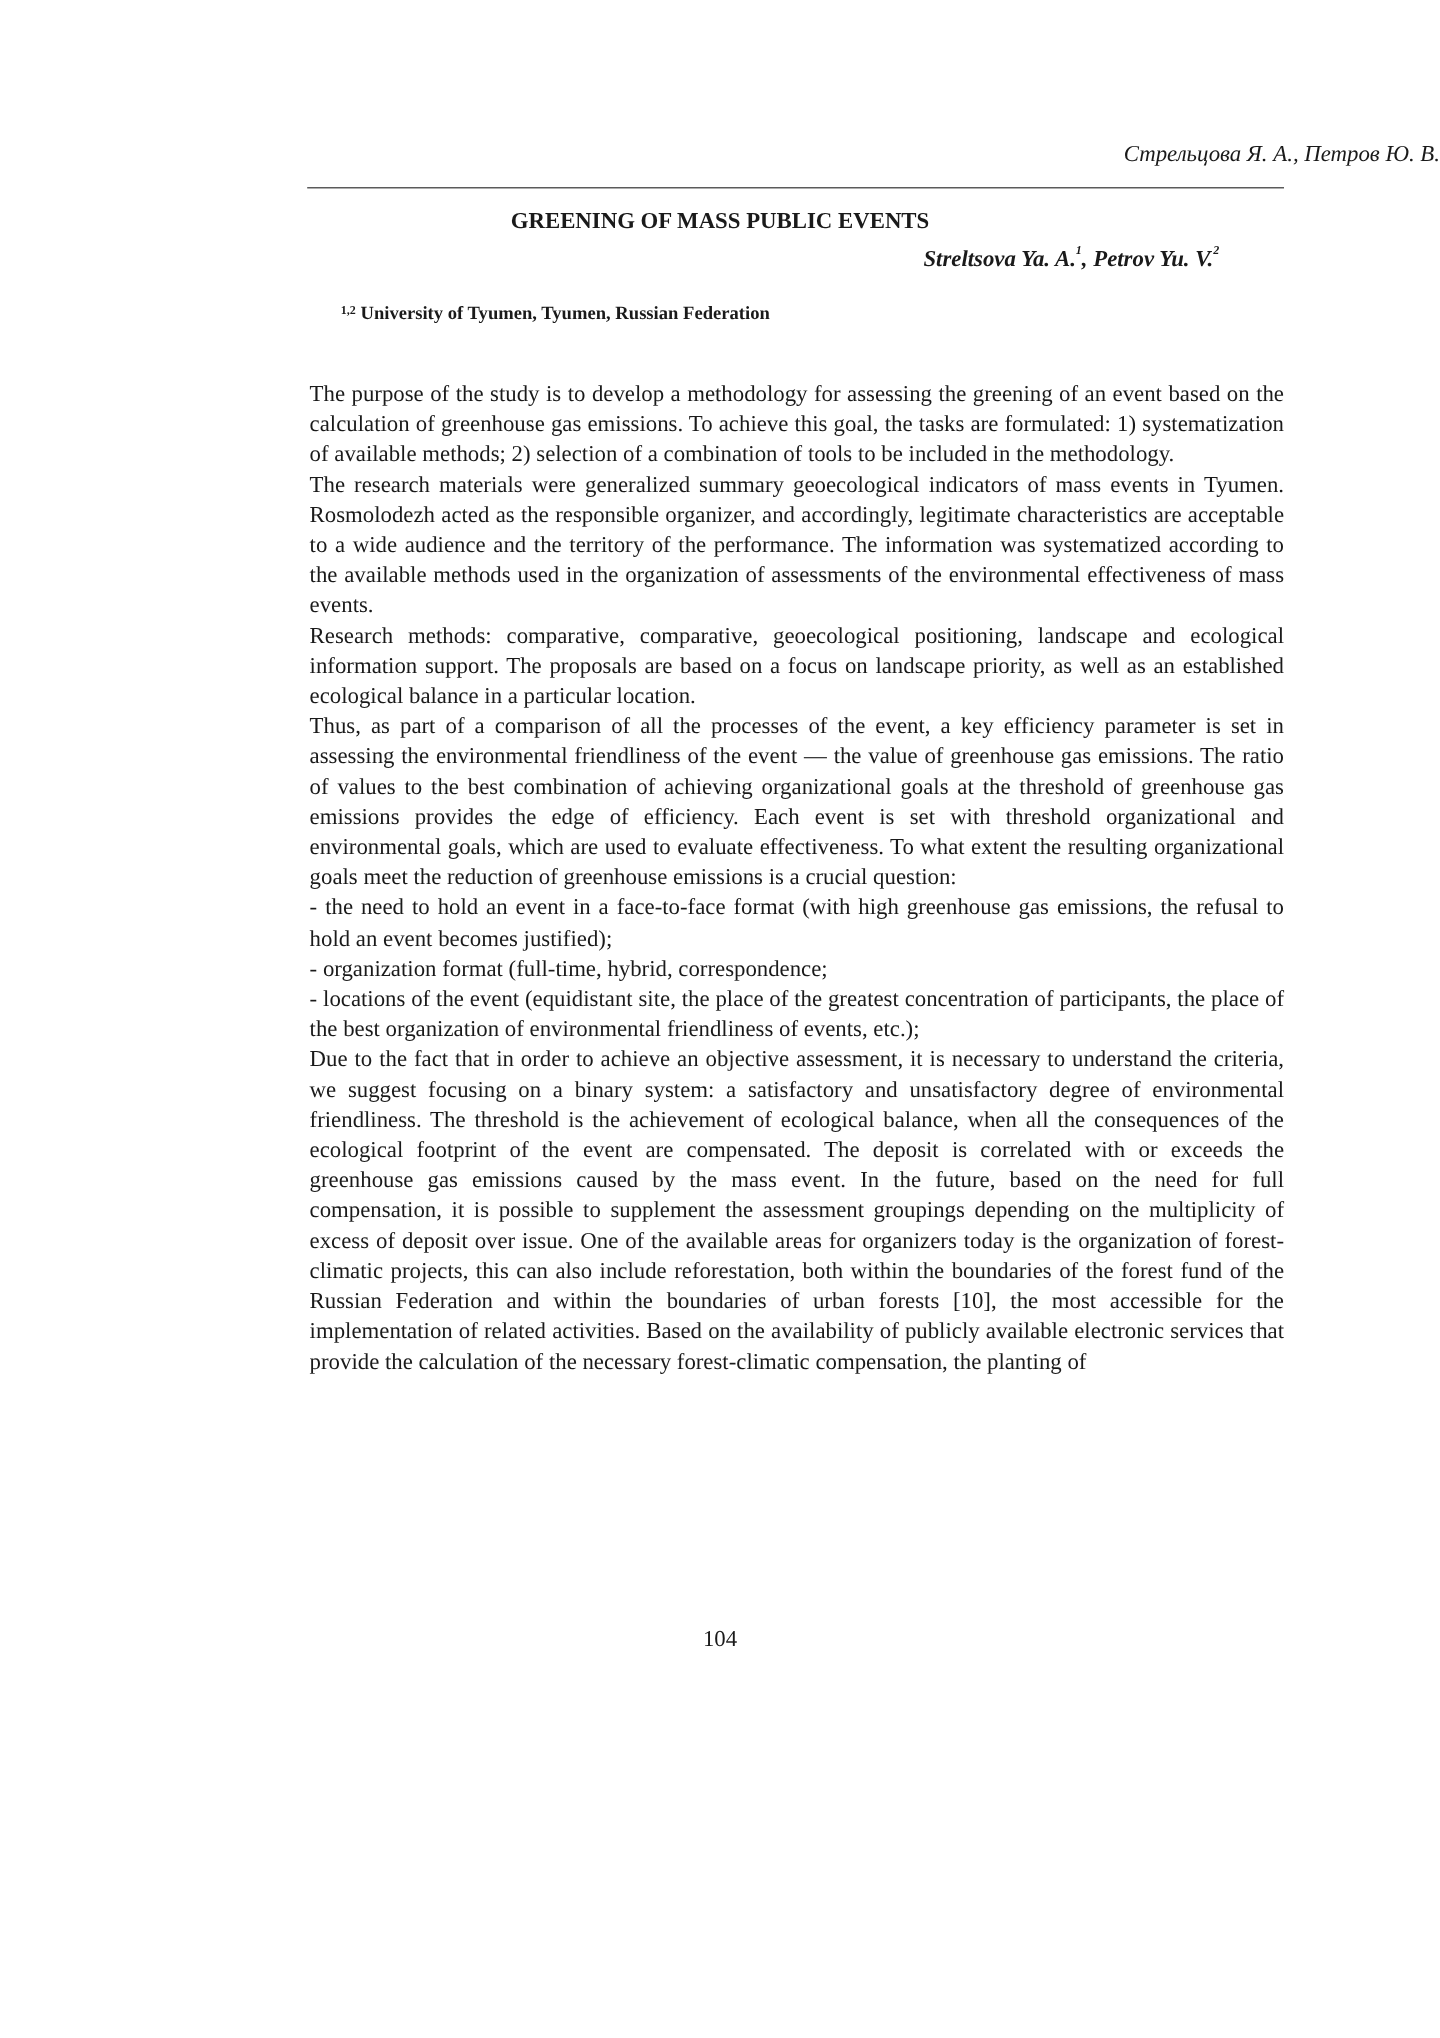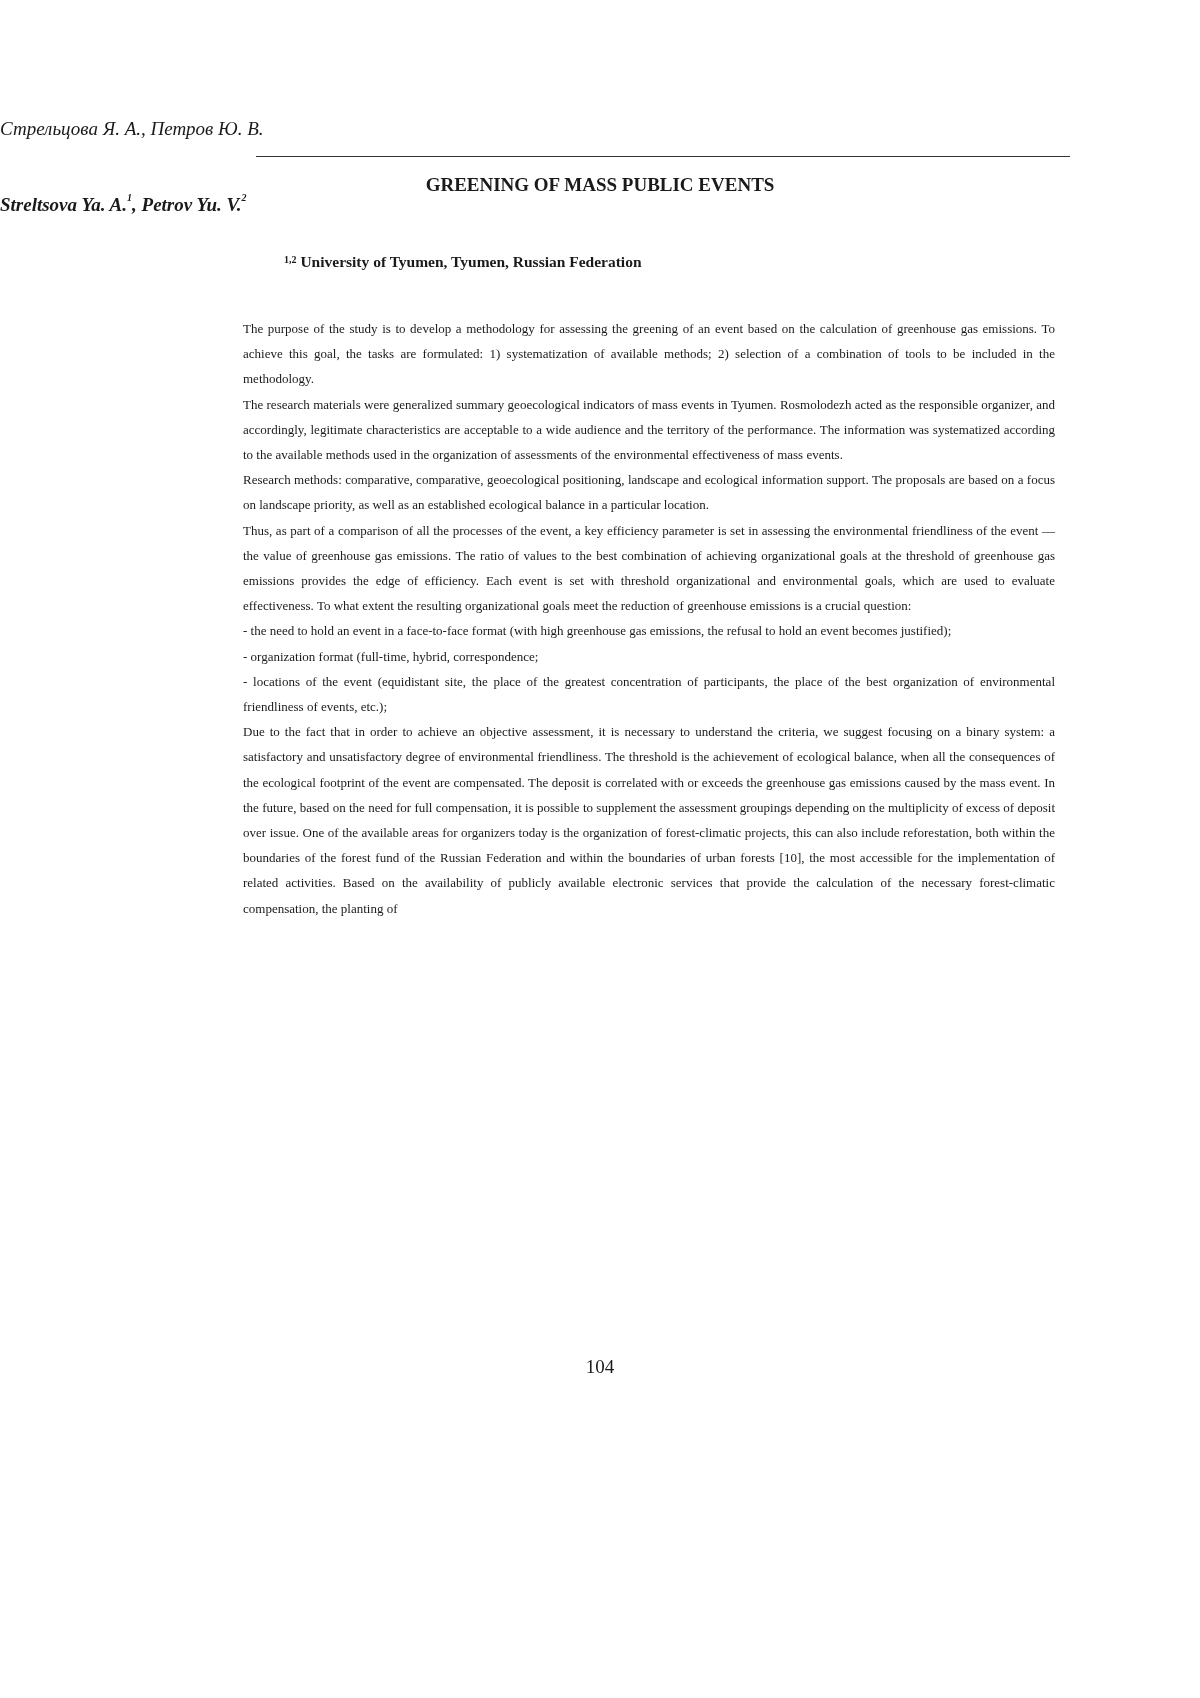--- a/index.html
+++ b/index.html
@@ -1,30 +1,30 @@
 <!DOCTYPE html>
 <html><head>
 <meta charset="utf-8">
 <style>
   html, body { margin: 0; padding: 0; background: #ffffff; }
   body { width: 1200px; height: 1698px; position: relative; overflow: hidden;
          font-family: "Liberation Serif", "DejaVu Serif", serif; color: #1a1a1a; }
-  .running-head { position: absolute; left: 0; width: 1200px; top: 118px; text-align: left;
+  .running-head { position: absolute; left: 0; width: 1200px; top: 118px; text-align: right;
                   font-style: italic; font-size: 19px; letter-spacing: 0px; }
   .rule { position: absolute; left: 256px; width: 814px; top: 156px; height: 0;
           border-top: 1.6px solid #333; }
   .title { position: absolute; left: 0; width: 1200px; top: 174px; text-align: center;
            font-weight: bold; font-size: 19px; }
-  .authors { position: absolute; left: 0; width: 1016px; top: 194px; text-align: left;
+  .authors { position: absolute; left: 0; width: 1016px; top: 206px; text-align: right;
              font-weight: bold; font-style: italic; font-size: 19px; }
   .affil { position: absolute; left: 284px; top: 250px; font-weight: bold; 
            font-size: 15.5px; line-height: 24px; }
   sup { font-size: 10px; vertical-align: top; position: relative; top: -2px; }
-  .body { position: absolute; left: 243px; width: 812px; top: 316px;
-          font-size: 13px; line-height: 25.2px; text-align: justify; }
+  .body { position: absolute; left: 258px; width: 812px; top: 316px;
+          font-size: 19px; line-height: 25.2px; text-align: justify; }
   .body p { margin: 0; }
   .pagenum { position: absolute; left: 0; width: 1200px; top: 1356px; text-align: center;
              font-size: 19px; }
 </style>
 </head>
 <body>
 
 <div class="running-head">Стрельцова Я. А., Петров Ю. В.</div>
 <div class="rule"></div>
 

